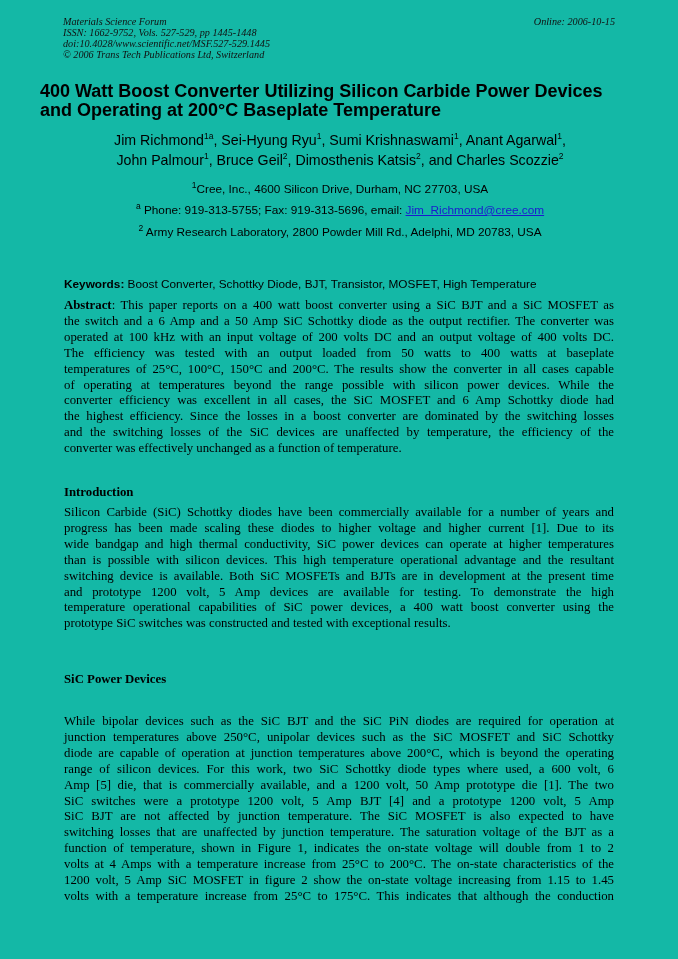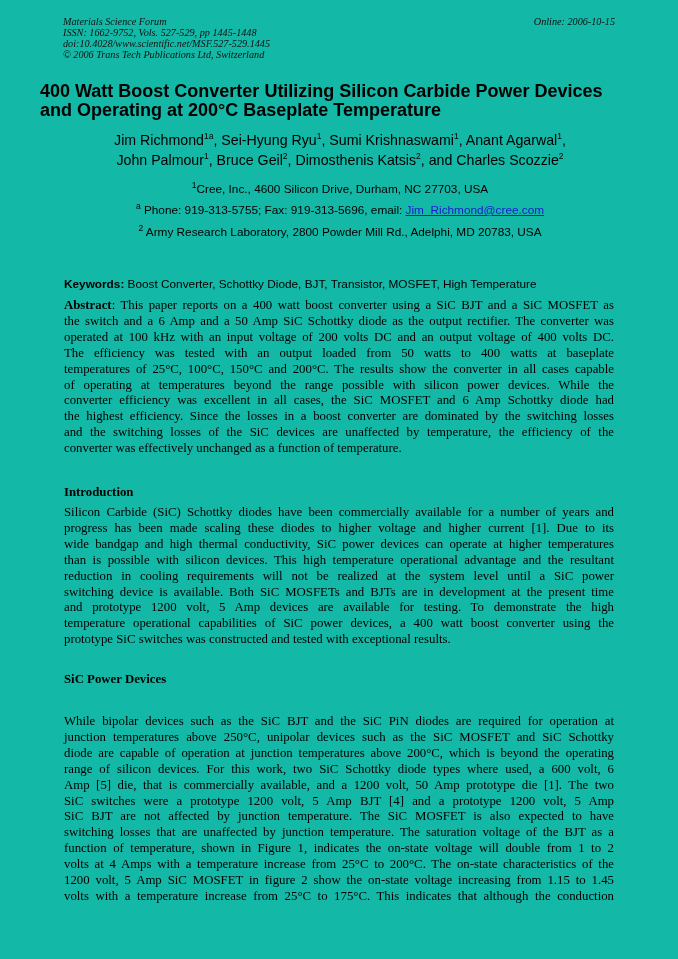--- a/index.html
+++ b/index.html
@@ -95,21 +95,20 @@
     <span class="ln">and the switching losses of the SiC devices are unaffected by temperature, the efficiency of the</span>
     <span class="ln last">converter was effectively unchanged as a function of temperature.</span>
   </div>
 
   <div class="heading h-intro">Introduction</div>
   <div class="para intro">
     <span class="ln">Silicon Carbide (SiC) Schottky diodes have been commercially available for a number of years and</span>
     <span class="ln">progress has been made scaling these diodes to higher voltage and higher current [1].  Due to its</span>
     <span class="ln">wide bandgap and high thermal conductivity, SiC power devices can operate at higher temperatures</span>
     <span class="ln">than is possible with silicon devices. This high temperature operational advantage and the resultant</span>
-    <span class="ln">reduction in cooling requirements will not be realized at the system level until a SiC power</span>
     <span class="ln">switching device is available. Both SiC MOSFETs and BJTs are in development at the present time</span>
     <span class="ln">and prototype 1200 volt, 5 Amp devices are available for testing. To demonstrate the high</span>
     <span class="ln">temperature operational capabilities of SiC power devices, a 400 watt boost converter using the</span>
     <span class="ln last">prototype SiC switches was constructed and tested with exceptional results.</span>
   </div>
 
   <div class="heading h-sic">SiC Power Devices</div>
   <div class="para sic">
     <span class="ln">While bipolar devices such as the SiC BJT and the SiC PiN diodes are required for operation at</span>
     <span class="ln">junction temperatures above 250°C, unipolar devices such as the SiC MOSFET and SiC Schottky</span>

